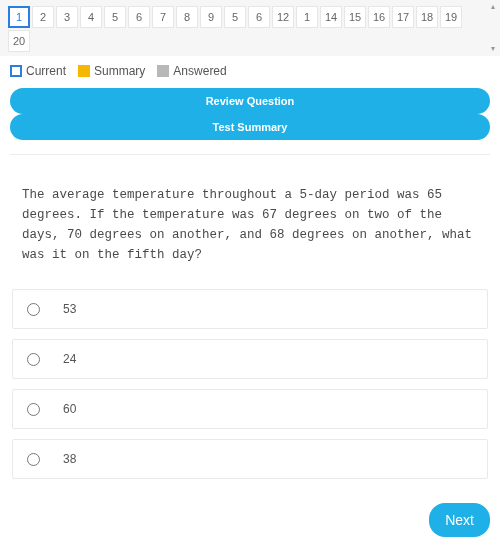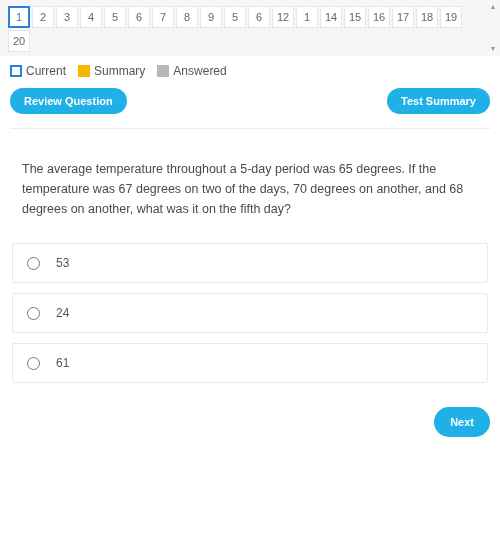--- a/index.html
+++ b/index.html
@@ -72,20 +72,21 @@
     vertical-align: middle;
   }
   .sw-current { border: 2px solid #2a7de1; background: #fff; }
   .sw-review { background: #f5b700; }
   .sw-answered { background: #b8b8b8; }
   .legend-label { margin-right: 8px; }
   .action-row {
     display: flex;
     justify-content: space-between;
     padding: 4px 10px 14px 10px;
+    flex-direction: column;
   }
   .btn {
     background: #1eb0e6;
     color: #fff;
     border: none;
     border-radius: 14px;
     padding: 7px 14px;
     font-size: 11px;
     font-weight: 600;
     cursor: pointer;
@@ -93,54 +94,55 @@
   .divider {
     border: none;
     border-top: 1px solid #ececec;
     margin: 0 10px;
   }
   .question-block {
     padding: 30px 22px 24px 22px;
     font-size: 12.5px;
     line-height: 1.6;
     color: #4a4a4a;
+    font-family: Liberation Mono, monospace;
   }
   .answers {
     padding: 0 12px;
   }
   .answer-row {
     border: 1px solid #e9e9eb;
     border-radius: 2px;
     padding: 12px 14px;
     margin-bottom: 10px;
     display: flex;
     align-items: center;
-    gap: 16px;
+    gap: 23px;
     cursor: pointer;
     font-size: 12px;
     color: #555;
   }
   .answer-row input[type=radio] {
     width: 13px; height: 13px;
     accent-color: #888;
     cursor: pointer;
   }
   .footer-actions {
     display: flex;
     justify-content: flex-end;
     padding: 14px 10px 8px 10px;
   }
   .btn-next {
     background: #1eb0e6;
     color: #fff;
     border: none;
     border-radius: 16px;
     padding: 9px 16px;
-    font-size: 11px;
-    font-weight: 700;
+    font-size: 14px;
+    font-weight: 400;
     cursor: pointer;
   }
 </style>
 </head>
 <body>
 
 <div class="nav-panel">
   <div class="nav-grid" id="nav-grid">
       <div class="nav-cell current">1</div>
       <div class="nav-cell">2</div>
@@ -191,19 +193,23 @@
     <label class="answer-row">
       <input type="radio" name="answer" style="">
       <span>53</span>
     </label>
     <label class="answer-row">
       <input type="radio" name="answer" style="">
       <span>24</span>
     </label>
     <label class="answer-row">
       <input type="radio" name="answer" style="">
-      <span>61</span>
+      <span>60</span>
+    </label>
+    <label class="answer-row">
+      <input type="radio" name="answer" style="">
+      <span>38</span>
     </label>
   </div>
 
 <div class="footer-actions">
   <button class="btn-next">Next</button>
 </div>
 
 </body></html>

